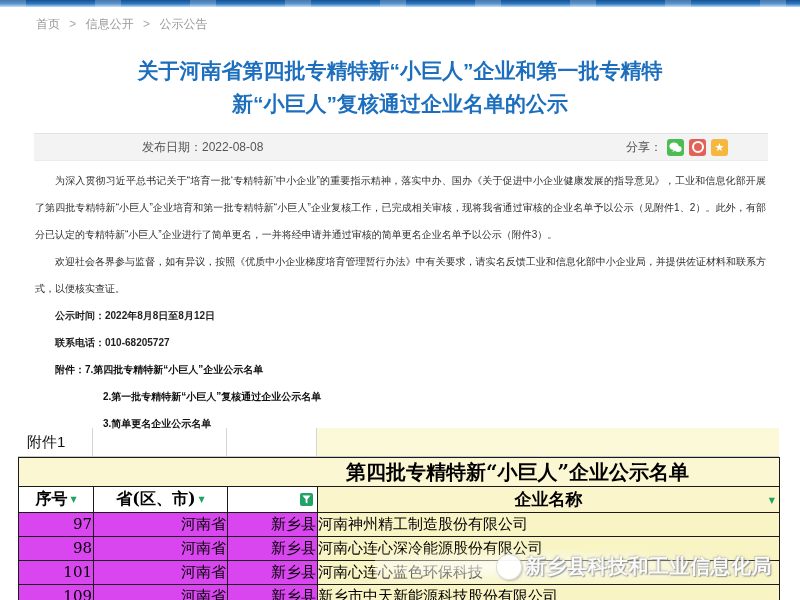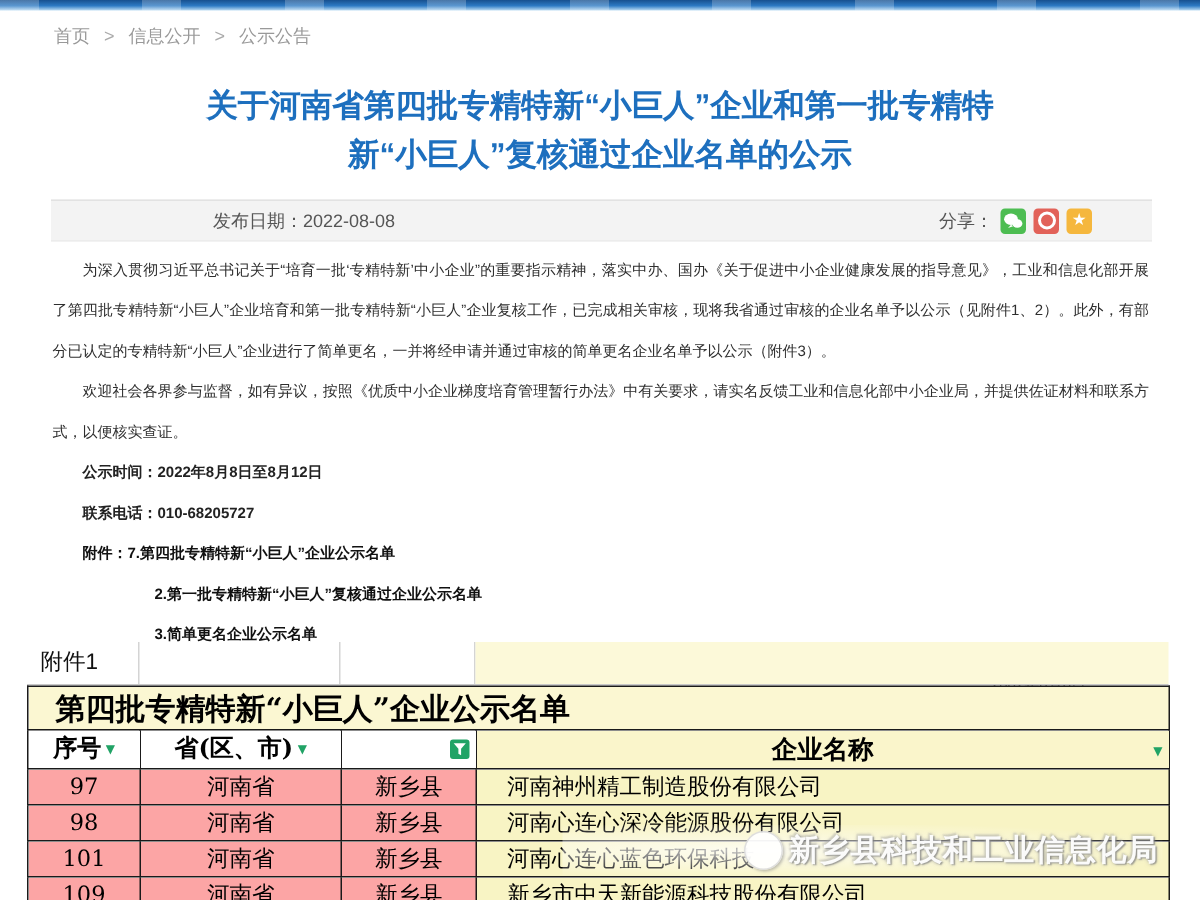--- a/index.html
+++ b/index.html
@@ -42,32 +42,32 @@
   .sheet-top .ca{width:75px;font-size:15px;color:#111;line-height:28px;padding-left:9px;
     font-family:"Liberation Sans",sans-serif;}
   .sheet-top .cb{width:134px;}
   .sheet-top .cc{width:90px;}
   .sheet-top .cd{flex:1;background:#fcf9d9;border-right:none;}
   table.grid{border-collapse:collapse;width:761px;table-layout:fixed;}
   table.grid td,table.grid th{border:1px solid #1a1a1a;box-sizing:border-box;
     overflow:hidden;white-space:nowrap;}
   .col1{width:75px;} .col2{width:134px;} .col3{width:90px;} .col4{width:462px;}
   .title-row td{background:#fbf7d2;font-size:20px;font-weight:bold;color:#000;
-    text-align:left;height:29px;padding:0 90px 0 18px;border-bottom:2px solid #000;margin-left:35px;}
+    text-align:right;height:29px;padding:0 90px 0 18px;border-bottom:2px solid #000;margin-left:35px;}
   .head-row th{height:26px;font-size:16px;font-weight:bold;color:#000;background:#fff;
     position:relative;text-align:center;}
   .head-row th.yellow{background:#faf5cb;font-size:17px;}
   .farrow{color:#21a366;font-size:8px;margin-left:3px;vertical-align:2px;}
   .farrow.abs{position:absolute;right:4px;top:8px;margin:0;}
   .funnel{display:inline-block;width:13px;height:13px;background:#21a366;border-radius:2px;
     position:absolute;right:4px;top:6px;}
   .funnel svg{display:block;margin:2px auto 0;}
-  .data-row td{height:22px;font-size:15px;color:#000;text-align:center;background:#fca5a5;
+  .data-row td{height:22px;font-size:15px;color:#000;text-align:right;background:#d946ef;
     line-height:21px;}
-  .data-row td.company{background:#f8f4c4;text-align:left;padding-left:20px;}
+  .data-row td.company{background:#f8f4c4;text-align:left;padding-left:0;}
   
   .wm-haze{position:absolute;left:375px;top:550px;width:400px;height:34px;pointer-events:none;
     background:radial-gradient(ellipse at 32% 50%,rgba(255,255,255,0.75) 0%,rgba(255,255,255,0.25) 55%,rgba(255,255,255,0) 80%);}
   .watermark{position:absolute;left:496px;top:553px;display:flex;align-items:center;gap:4px;
     pointer-events:none;}
   .wm-logo{width:24px;height:24px;border-radius:50%;background:rgba(255,255,255,0.9);
     border:1px solid rgba(200,200,200,0.6);box-shadow:1px 1px 2px rgba(130,130,130,0.5);
     display:inline-block;}
   .wm-text{font-size:20px;font-weight:bold;letter-spacing:0.5px;
     color:rgba(255,255,255,0.95);

